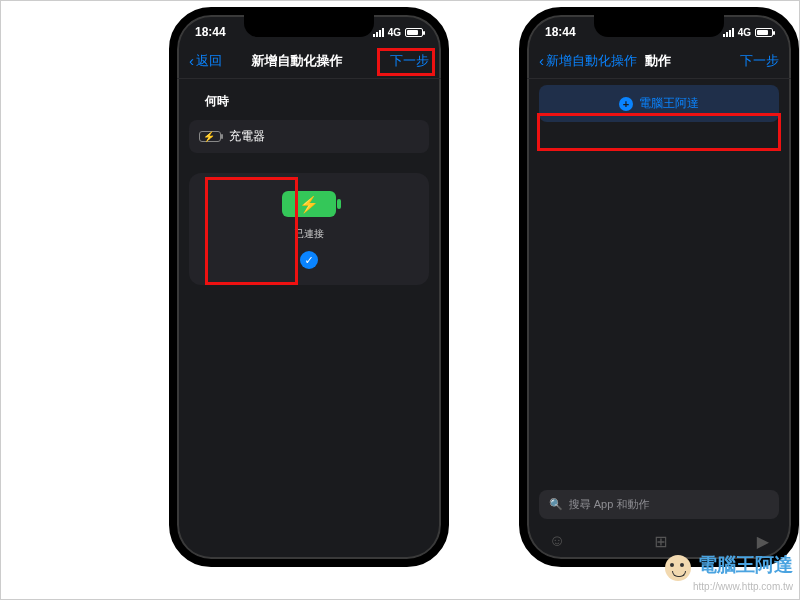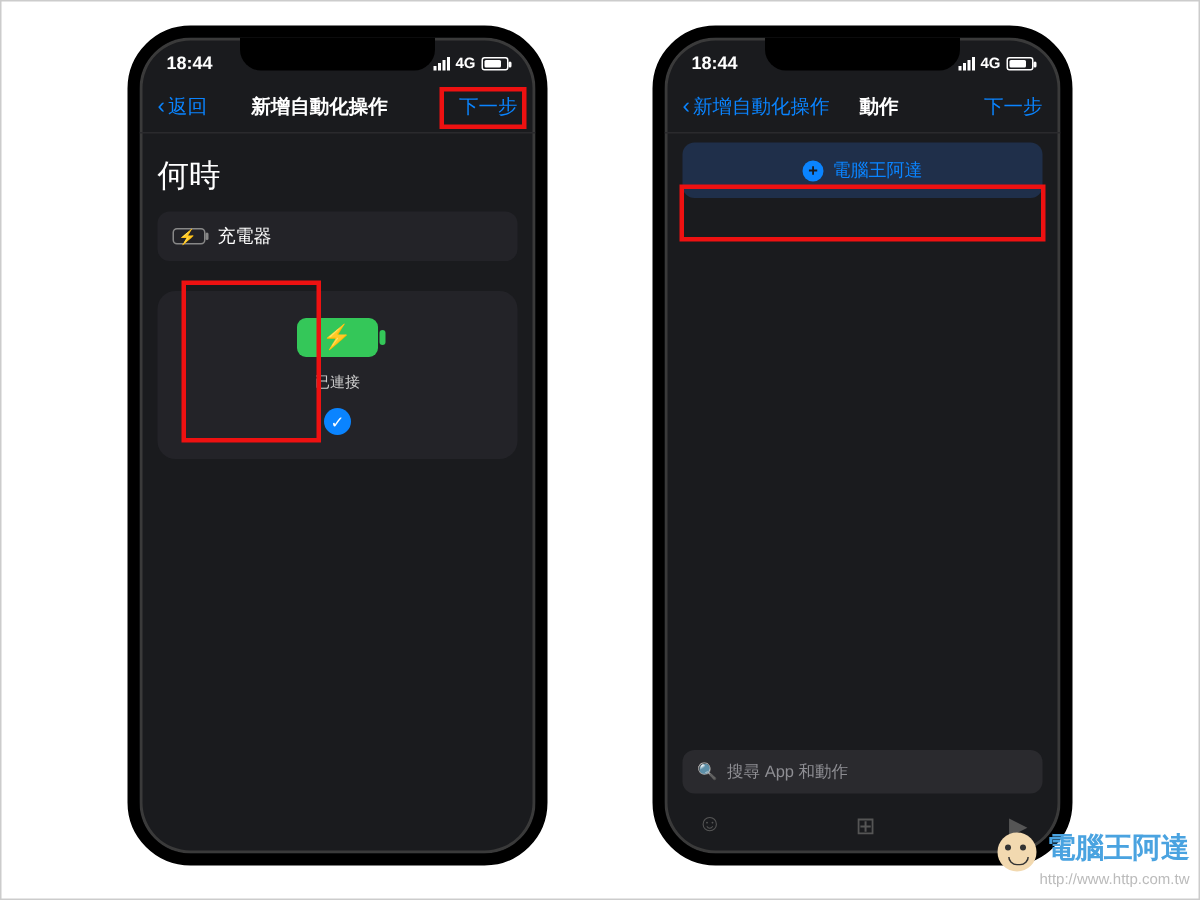--- a/index.html
+++ b/index.html
@@ -6,22 +6,22 @@
   body {
     width: 800px; height: 600px;
     background: #fff;
     font-family: -apple-system, "Helvetica Neue", Arial, sans-serif;
     position: relative;
     border: 1px solid #ccc;
   }
   .stage {
     display: flex;
     gap: 70px;
-    justify-content: center;
-    padding-top: 16px;
+    justify-content: flex-end;
+    padding-top: 6px;
   }
   .phone {
     width: 280px; height: 560px;
     background: #1a1b1e;
     border: 8px solid #000;
     border-radius: 42px;
     position: relative;
     overflow: hidden;
     box-shadow: 0 0 0 2px #3a3a3a inset;
   }
@@ -54,21 +54,21 @@
     display: flex; justify-content: space-between; align-items: center;
     padding: 8px 12px; height: 36px;
     border-bottom: 0.5px solid #2a2a2d;
   }
   .nav-back { color:#0a84ff; font-size:13px; display:flex; align-items:center; gap:2px; }
   .nav-title { color:#fff; font-size:13px; font-weight:600; flex:1; text-align:center; }
   .nav-next { color:#0a84ff; font-size:13px;margin-left:18px; }
   .chev { font-size:15px; }
 
   .content { padding: 10px 12px; color:#fff; }
-  .h-when { font-size:21px; font-weight:400; margin:4px 0 10px; }
+  .h-when { font-size:12px; font-weight:700; margin:4px 16px 10px; }
   .trigger-row {
     background:#232328; border-radius:8px; padding:8px 10px;
     display:flex; align-items:center; gap:8px; font-size:12px;
   }
   .mini-batt {
     width:22px; height:11px; border:1.5px solid #888; border-radius:3px; position:relative;
   }
   .mini-batt::after{content:"";position:absolute;right:-3px;top:2px;width:2px;height:5px;background:#888;border-radius:1px;}
   .bolt-green{position:absolute;left:3px;top:-1px;color:#34c759;font-size:10px;}
 
@@ -192,21 +192,21 @@
         <span class="batt">
             <span class="batt-fill"></span>
           </span>
       </div>
     </div>
     <div class="nav-bar">
       <div class="nav-back">
         <span class="chev">‹</span>
         <span>新增自動化操作</span>
       </div>
-      <div class="nav-title" style="flex:0 0 auto; margin-left:20px;">動作</div>
+      <div class="nav-title" style="flex:0 0 auto; margin-left:8px;">動作</div>
       <div style="flex:1"></div>
       <div class="nav-next">下一步</div>
     </div>
     <div class="add-action-btn">
       <span class="plus-circ">+</span>
       <span>電腦王阿達</span>
     </div>
     <div class="search-bar">
       <span>🔍</span>
       <span>搜尋 App 和動作</span>

